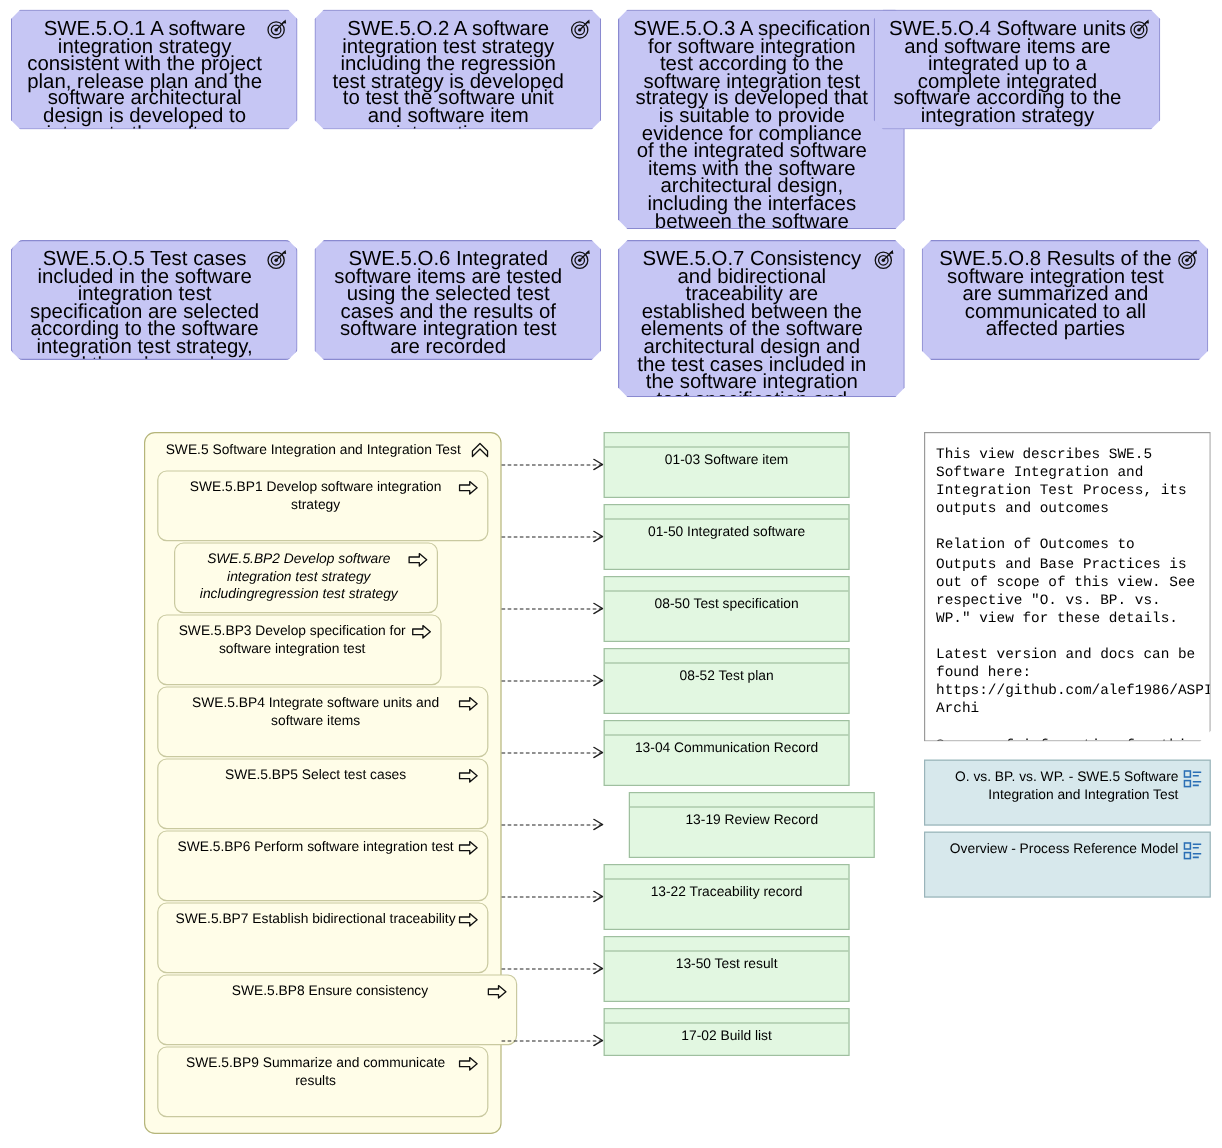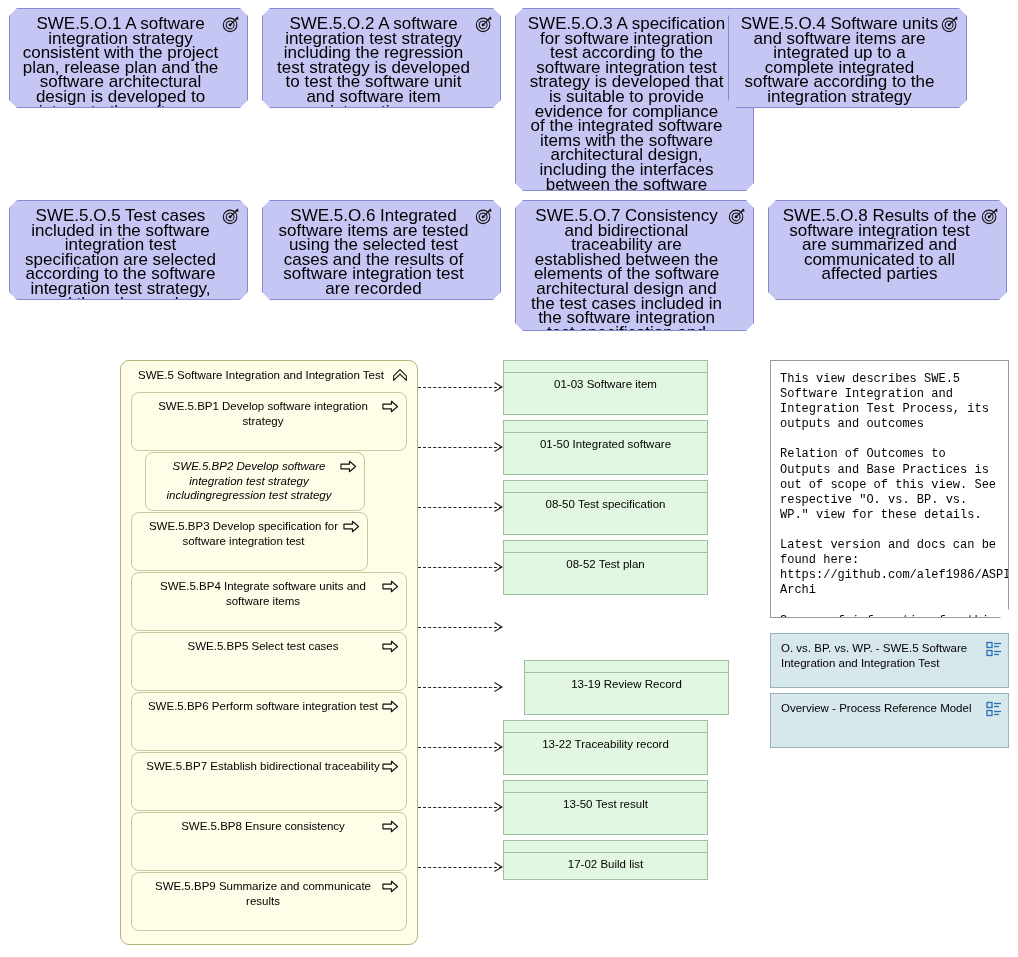--- a/index.html
+++ b/index.html
@@ -146,21 +146,21 @@
 
   
   .viewref {
     position: absolute;
     box-sizing: border-box;
     background: #d7e8ec;
     border: 1px solid #9ab4ba;
     font-size: 11.5px;
     line-height: 15px;
     color: #000;
-    text-align: left;
+    text-align: right;
     padding: 7px 26px 0 10px;
     overflow: hidden;
   }
   .icon-view {
     position: absolute;
     top: 7px;
     right: 6px;
     width: 16px;
     height: 16px;
   }
@@ -317,21 +317,21 @@
     </svg>
   </div>
 
   <div class="bp" style="left:131px; top:752px; width:276px; height:59px;">
     <span>SWE.5.BP7 Establish bidirectional traceability</span>
     <svg class="icon-bp" viewBox="0 0 18 15">
       <path d="M1 5 L10 5 L10 2 L16.5 7.5 L10 13 L10 10 L1 10 Z" fill="none" stroke="#111" stroke-width="1.2" stroke-linejoin="round"></path>
     </svg>
   </div>
 
-  <div class="bp" style="left:131px; top:812px; width:276px; height:59px;">
+  <div class="bp" style="left:131px; top:812px; width:300px; height:59px;">
     <span>SWE.5.BP8 Ensure consistency</span>
     <svg class="icon-bp" viewBox="0 0 18 15">
       <path d="M1 5 L10 5 L10 2 L16.5 7.5 L10 13 L10 10 L1 10 Z" fill="none" stroke="#111" stroke-width="1.2" stroke-linejoin="round"></path>
     </svg>
   </div>
 
   <div class="bp" style="left:131px; top:872px; width:276px; height:59px;">
     <span>SWE.5.BP9 Summarize and communicate results</span>
     <svg class="icon-bp" viewBox="0 0 18 15">
       <path d="M1 5 L10 5 L10 2 L16.5 7.5 L10 13 L10 10 L1 10 Z" fill="none" stroke="#111" stroke-width="1.2" stroke-linejoin="round"></path>
@@ -396,20 +396,24 @@
   <div class="wp" style="left:503px; top:480px; width:205px; height:55px;">
     <div class="wp-tab"></div>
     <div class="wp-label">08-50 Test specification</div>
   </div>
 
   <div class="wp" style="left:503px; top:540px; width:205px; height:55px;">
     <div class="wp-tab"></div>
     <div class="wp-label">08-52 Test plan</div>
   </div>
 
+  <div class="wp" style="left:503px; top:600px; width:205px; height:55px;">
+    <div class="wp-tab"></div>
+    <div class="wp-label">13-04 Communication Record</div>
+  </div>
 
   <div class="wp" style="left:503px; top:660px; width:205px; height:55px;margin-left:21px;">
     <div class="wp-tab"></div>
     <div class="wp-label">13-19 Review Record</div>
   </div>
 
   <div class="wp" style="left:503px; top:720px; width:205px; height:55px;">
     <div class="wp-tab"></div>
     <div class="wp-label">13-22 Traceability record</div>
   </div>

